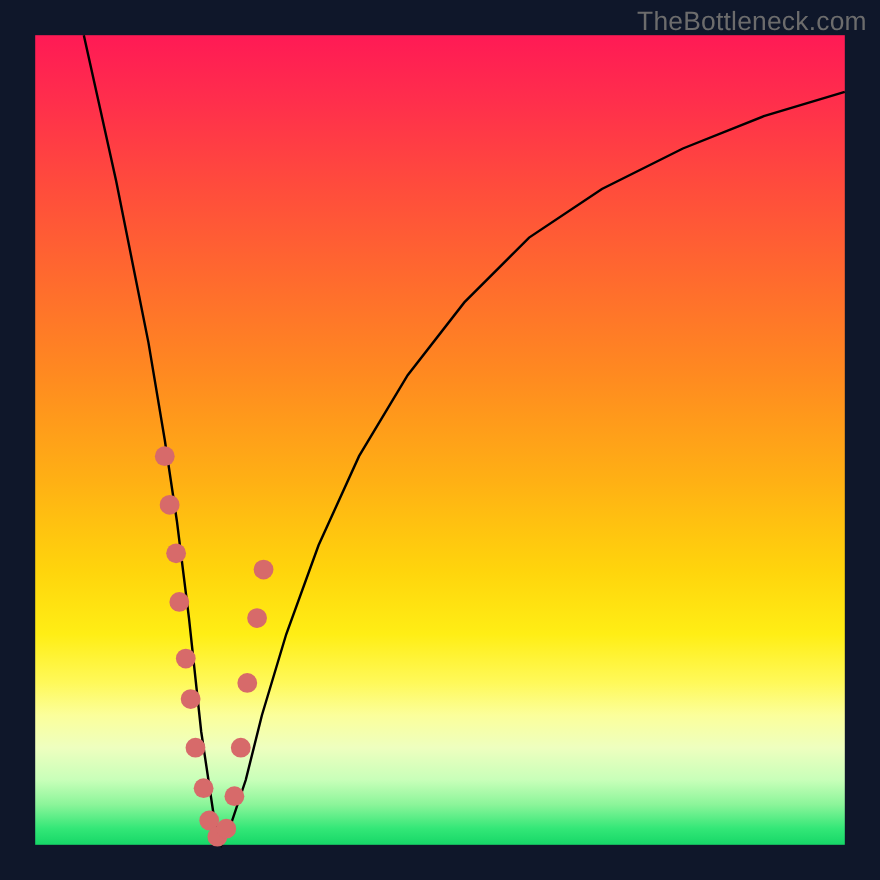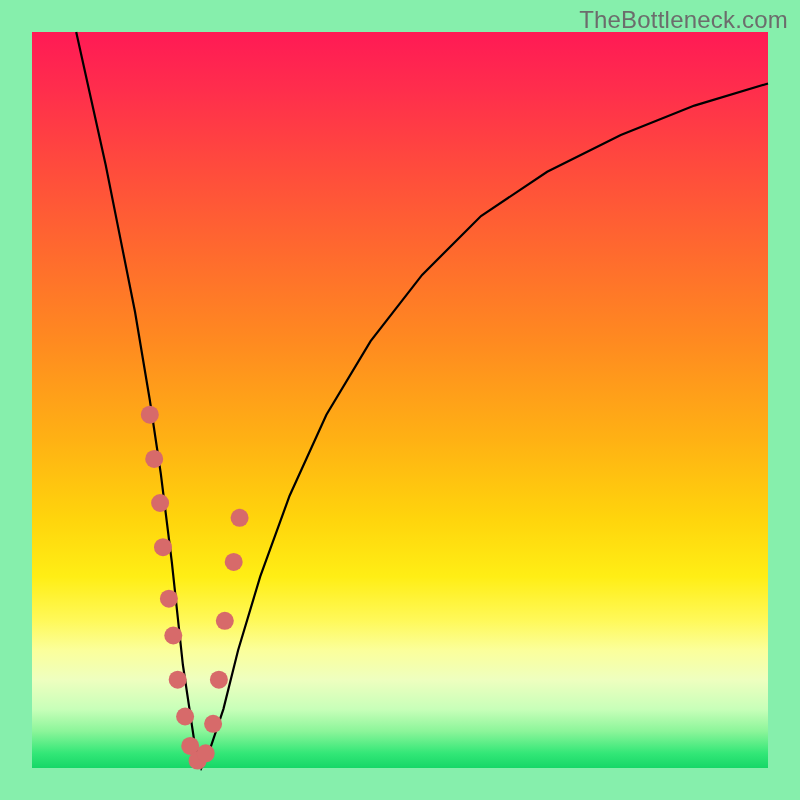--- a/index.html
+++ b/index.html
@@ -10,21 +10,21 @@
     overflow: hidden;
     background: #000;
     font-family: Arial, Helvetica, sans-serif;
   }
   .frame {
     position: absolute;
     left: 0;
     top: 0;
     width: 800px;
     height: 800px;
-    background: #86efac;
+    background: #0f172a;
   }
   .plot {
     position: absolute;
     left: 32px;
     top: 32px;
     width: 736px;
     height: 736px;
     background: linear-gradient(
       to bottom,
       #ff1a55 0%,

